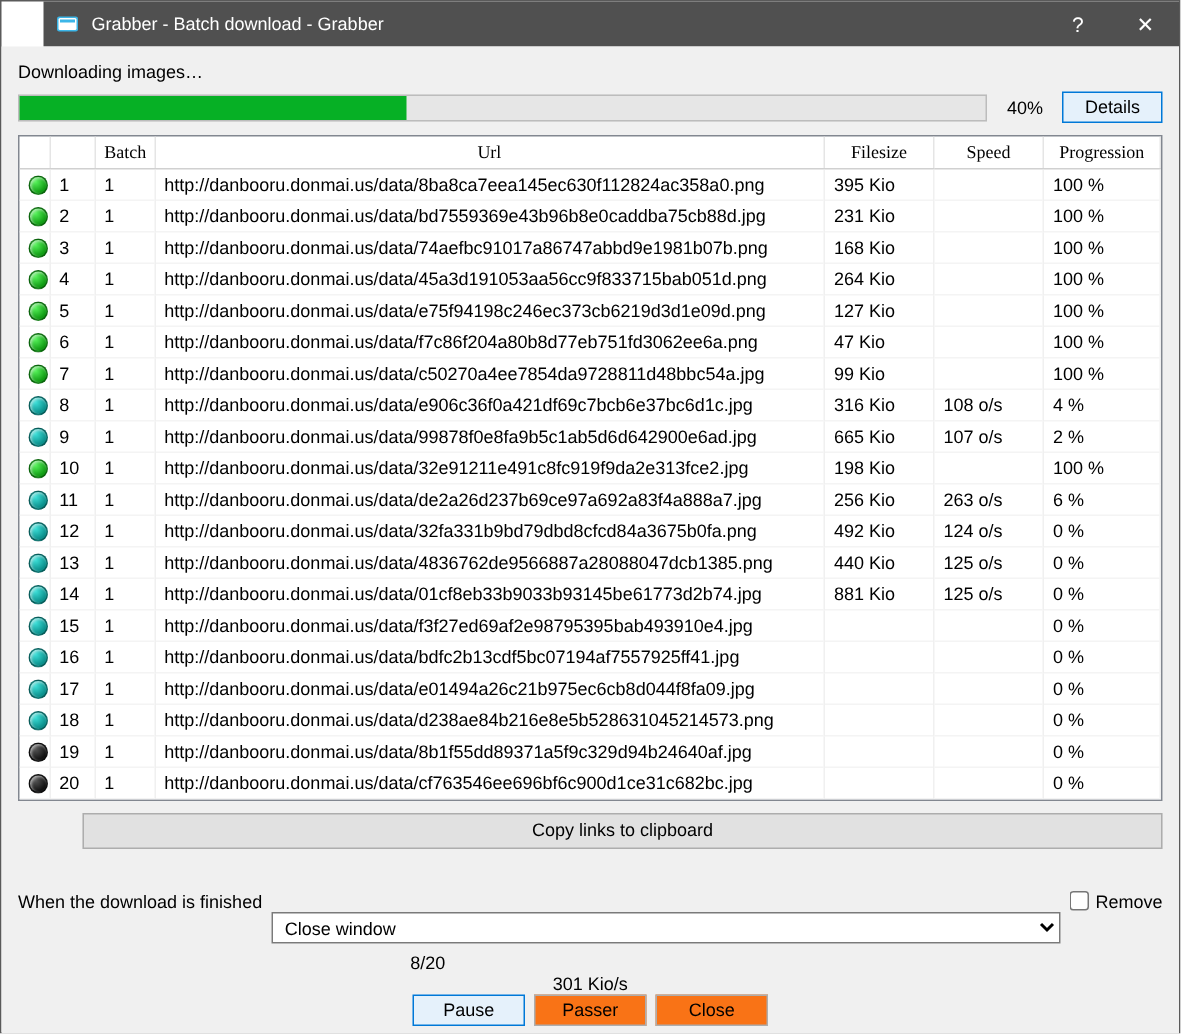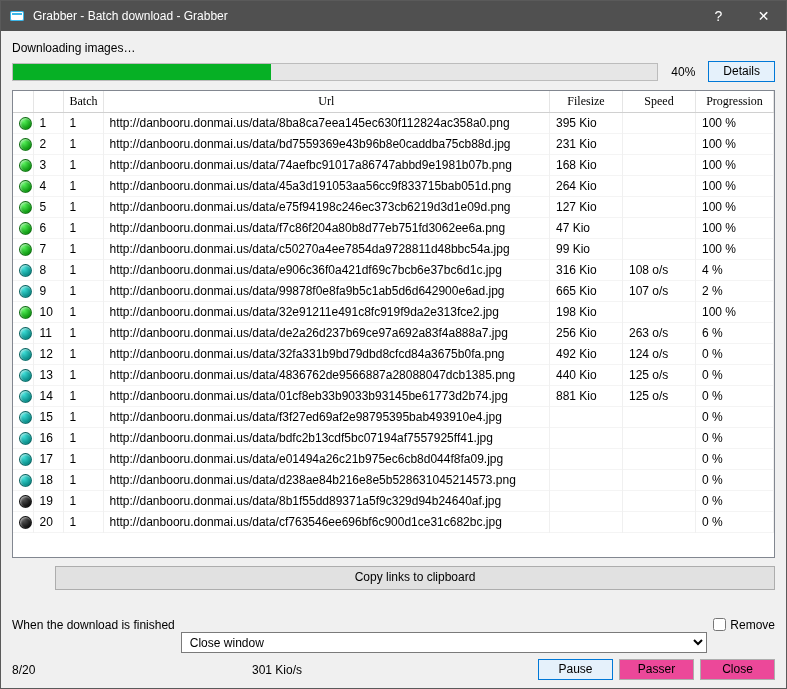--- a/index.html
+++ b/index.html
@@ -22,20 +22,21 @@
     display: flex;
     flex-direction: column;
   }
   .titlebar {
     height: 30px;
     background: #505050;
     color: #fff;
     display: flex;
     align-items: center;
     flex-shrink: 0;
+    margin-left: 28px;
   }
   .titlebar .app-icon {
     width: 16px;
     height: 16px;
     margin: 0 8px;
     display: flex;
     align-items: center;
     justify-content: center;
   }
   .titlebar .app-icon svg { display: block; }
@@ -89,21 +90,21 @@
     background: #06b025;
   }
   .progress-pct {
     width: 34px;
     text-align: center;
   }
   .btn {
     height: 21px;
     line-height: 19px;
     padding: 0 14px;
-    background: #ec4899;
+    background: #f97316;
     border: 1px solid #adadad;
     font-size: 12px;
     cursor: default;
     text-align: center;
     box-sizing: border-box;
   }
   .btn.focus { border-color: #0078d7; background:#e5f1fb; }
 
   .table-wrap {
     flex: 1;
@@ -189,20 +190,21 @@
     gap: 4px;
   }
   .finish-row input[type=checkbox] {
     width: 13px; height: 13px; margin:0;
   }
 
   .bottom-row {
     margin-top: 6px;
     display: flex;
     align-items: center;
+    flex-direction: column;
   }
   .bottom-row .counter { width: 240px; }
   .bottom-row .speed { flex: 1; }
   .bottom-row .btns { display: flex; gap: 6px; border-radius: 10px; }
   .bottom-row .btns .btn { width: 75px; padding: 0; }
 
   col.c-dot   { width: 20px; }
   col.c-idx   { width: 30px; }
   col.c-batch { width: 40px; }
   col.c-url   { width: auto; }

